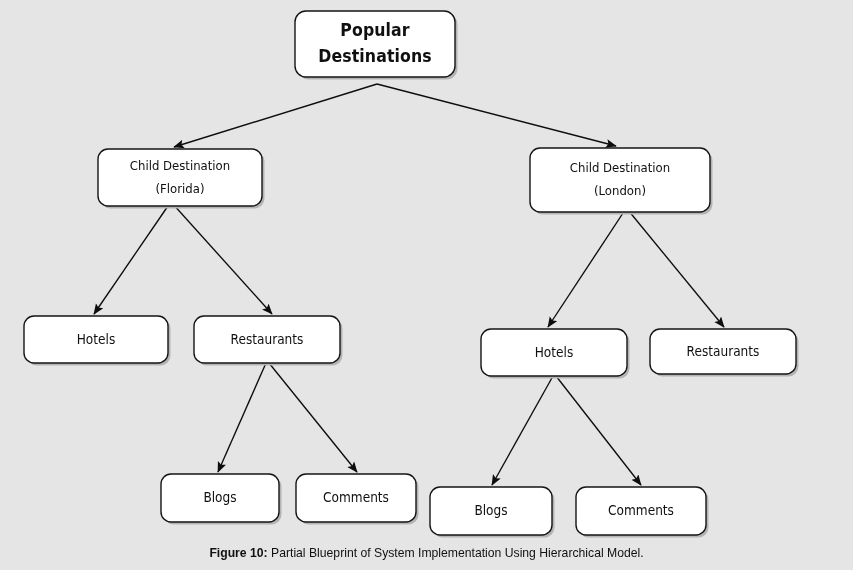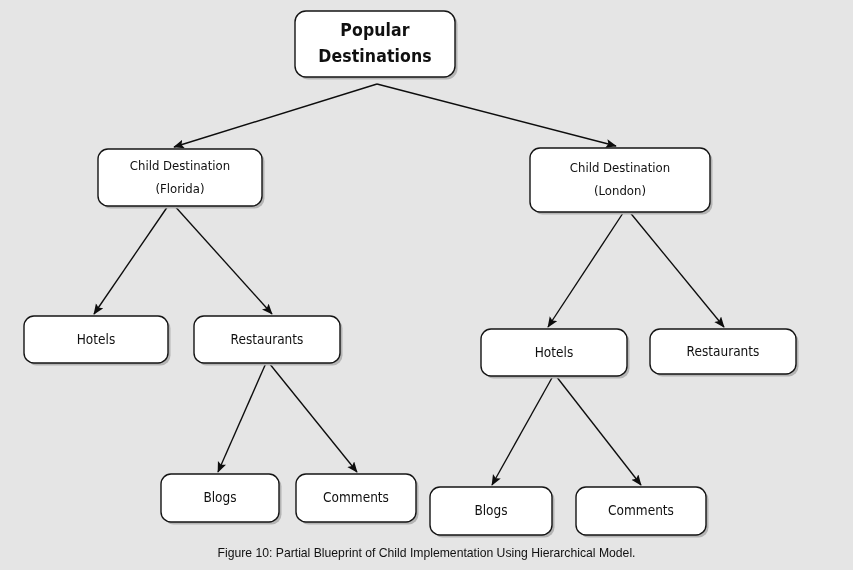--- a/index.html
+++ b/index.html
@@ -67,21 +67,21 @@
     right: 0;
     bottom: 8px;
     text-align: center;
     font-family: "Liberation Sans", sans-serif;
     font-size: 12.2px;
     color: #111111;
     line-height: 1.3;
     white-space: nowrap;
   }
   .caption .caption-figno {
-    font-weight: normal;
+    font-weight: bold;
   }
   .caption .caption-text {
     font-weight: normal;
   }
 </style>
 </head>
 <body>
 
 <div id="figure-root">
 
@@ -160,16 +160,16 @@
         <g>
           <rect x="578.5" y="489.5" width="130" height="48" rx="10" ry="10" class="node-shadow"></rect>
           <rect x="576" y="487" width="130" height="48" rx="10" ry="10" class="node-box"></rect>
           <text x="641" y="511" class="node-label leaf-label">Comments</text>
         </g>
       </g>
   </svg>
 
   <div class="caption">
     <span class="caption-figno">Figure 10:</span>
-    <span class="caption-text">Partial Blueprint of Child Implementation Using Hierarchical Model.</span>
+    <span class="caption-text">Partial Blueprint of System Implementation Using Hierarchical Model.</span>
   </div>
 
 </div>
 
 </body></html>

